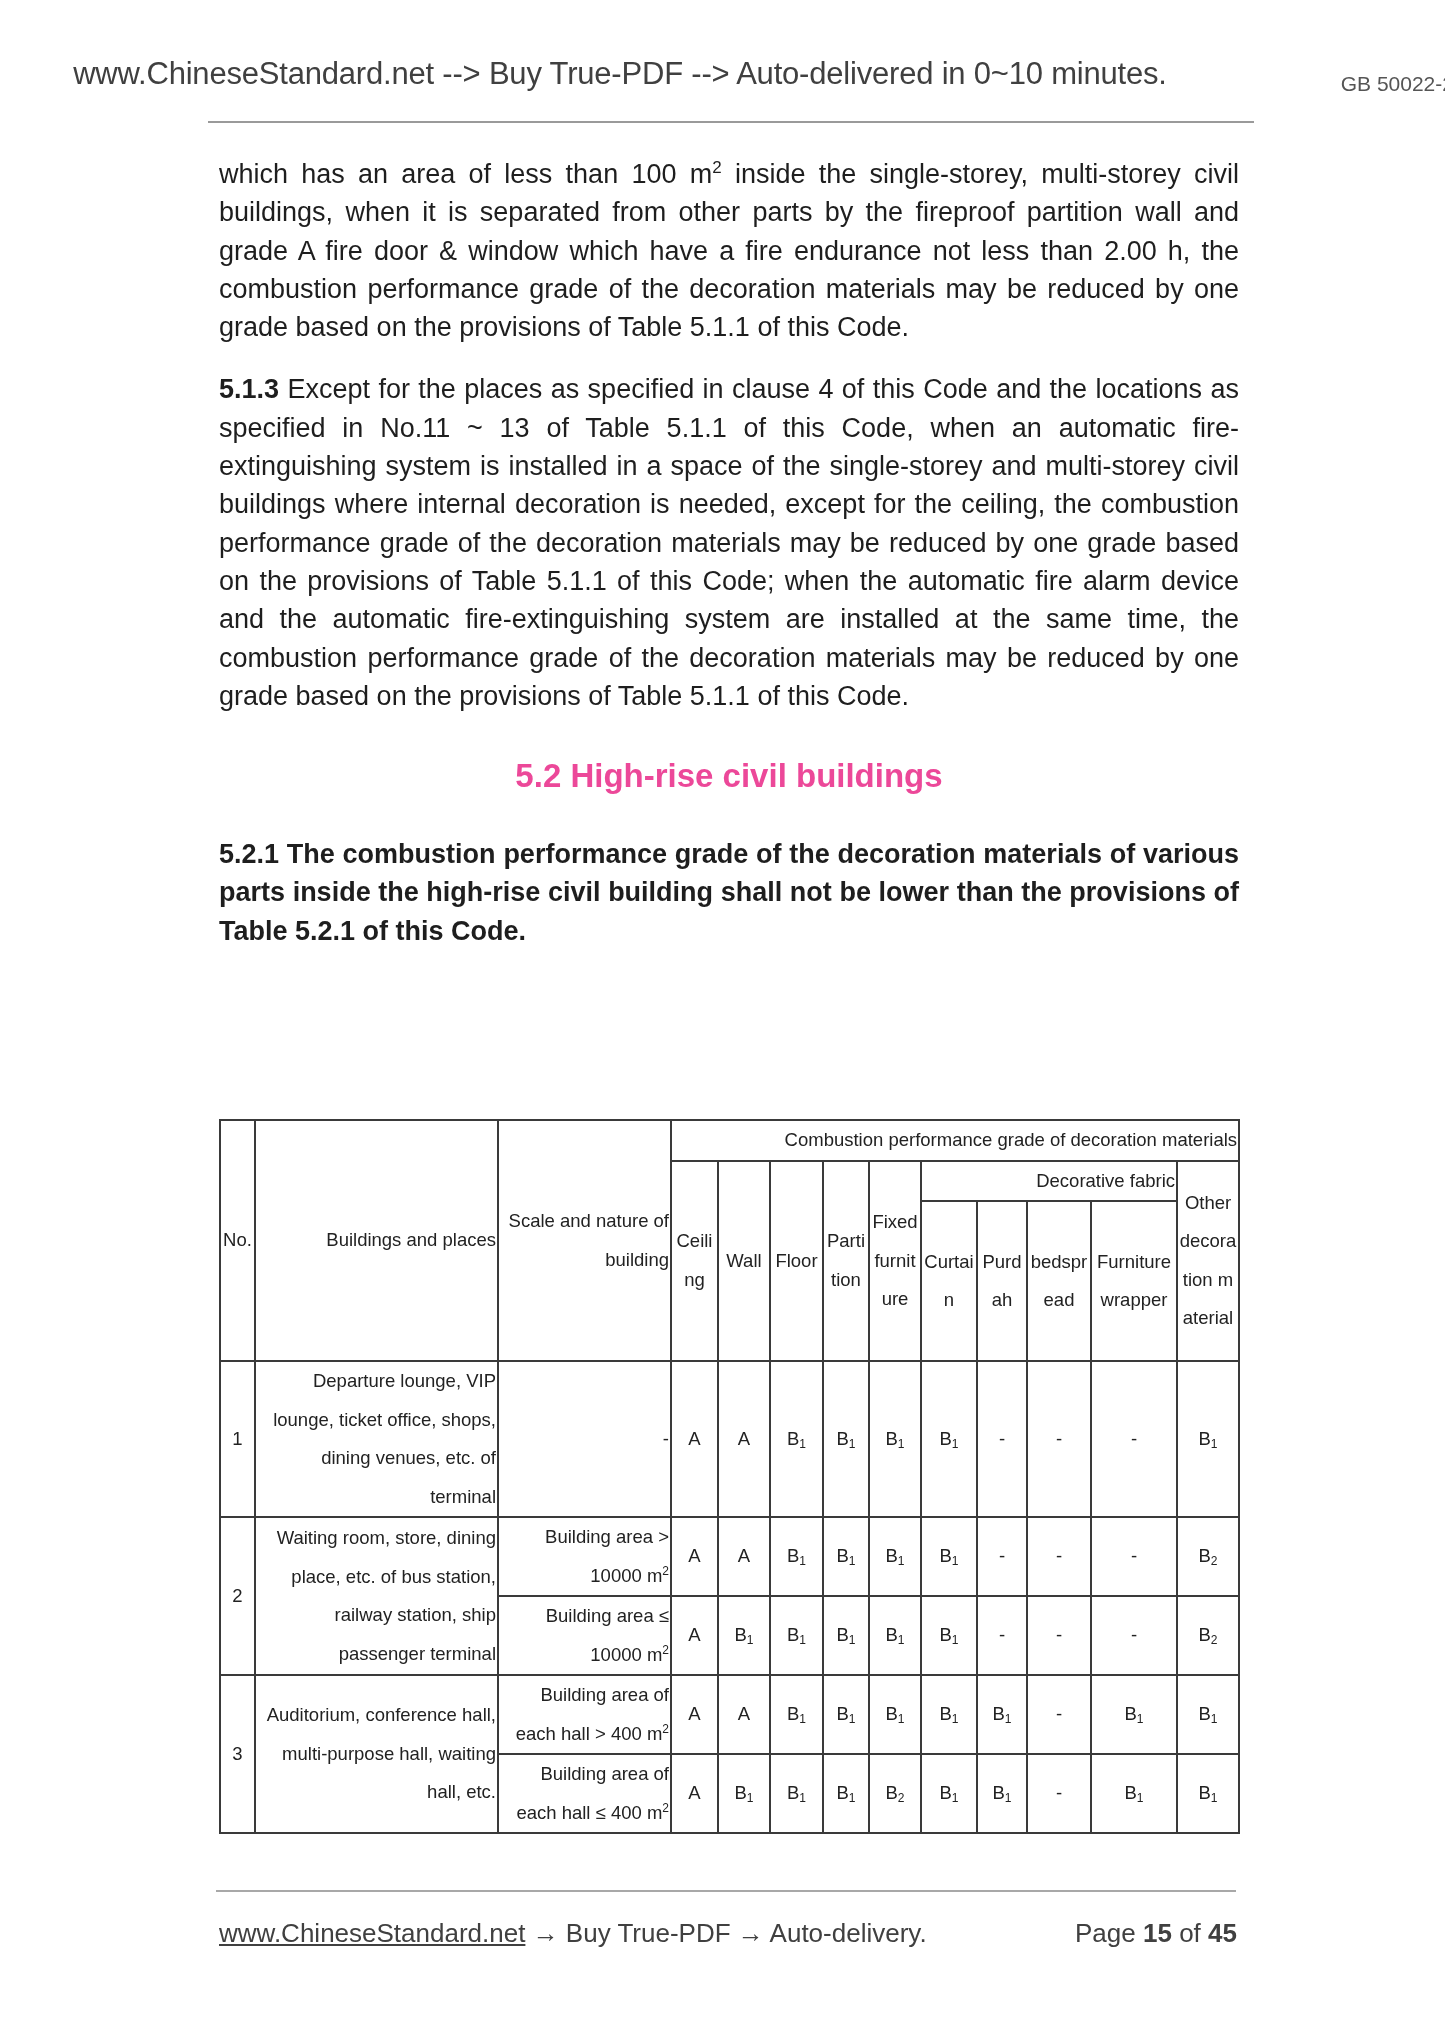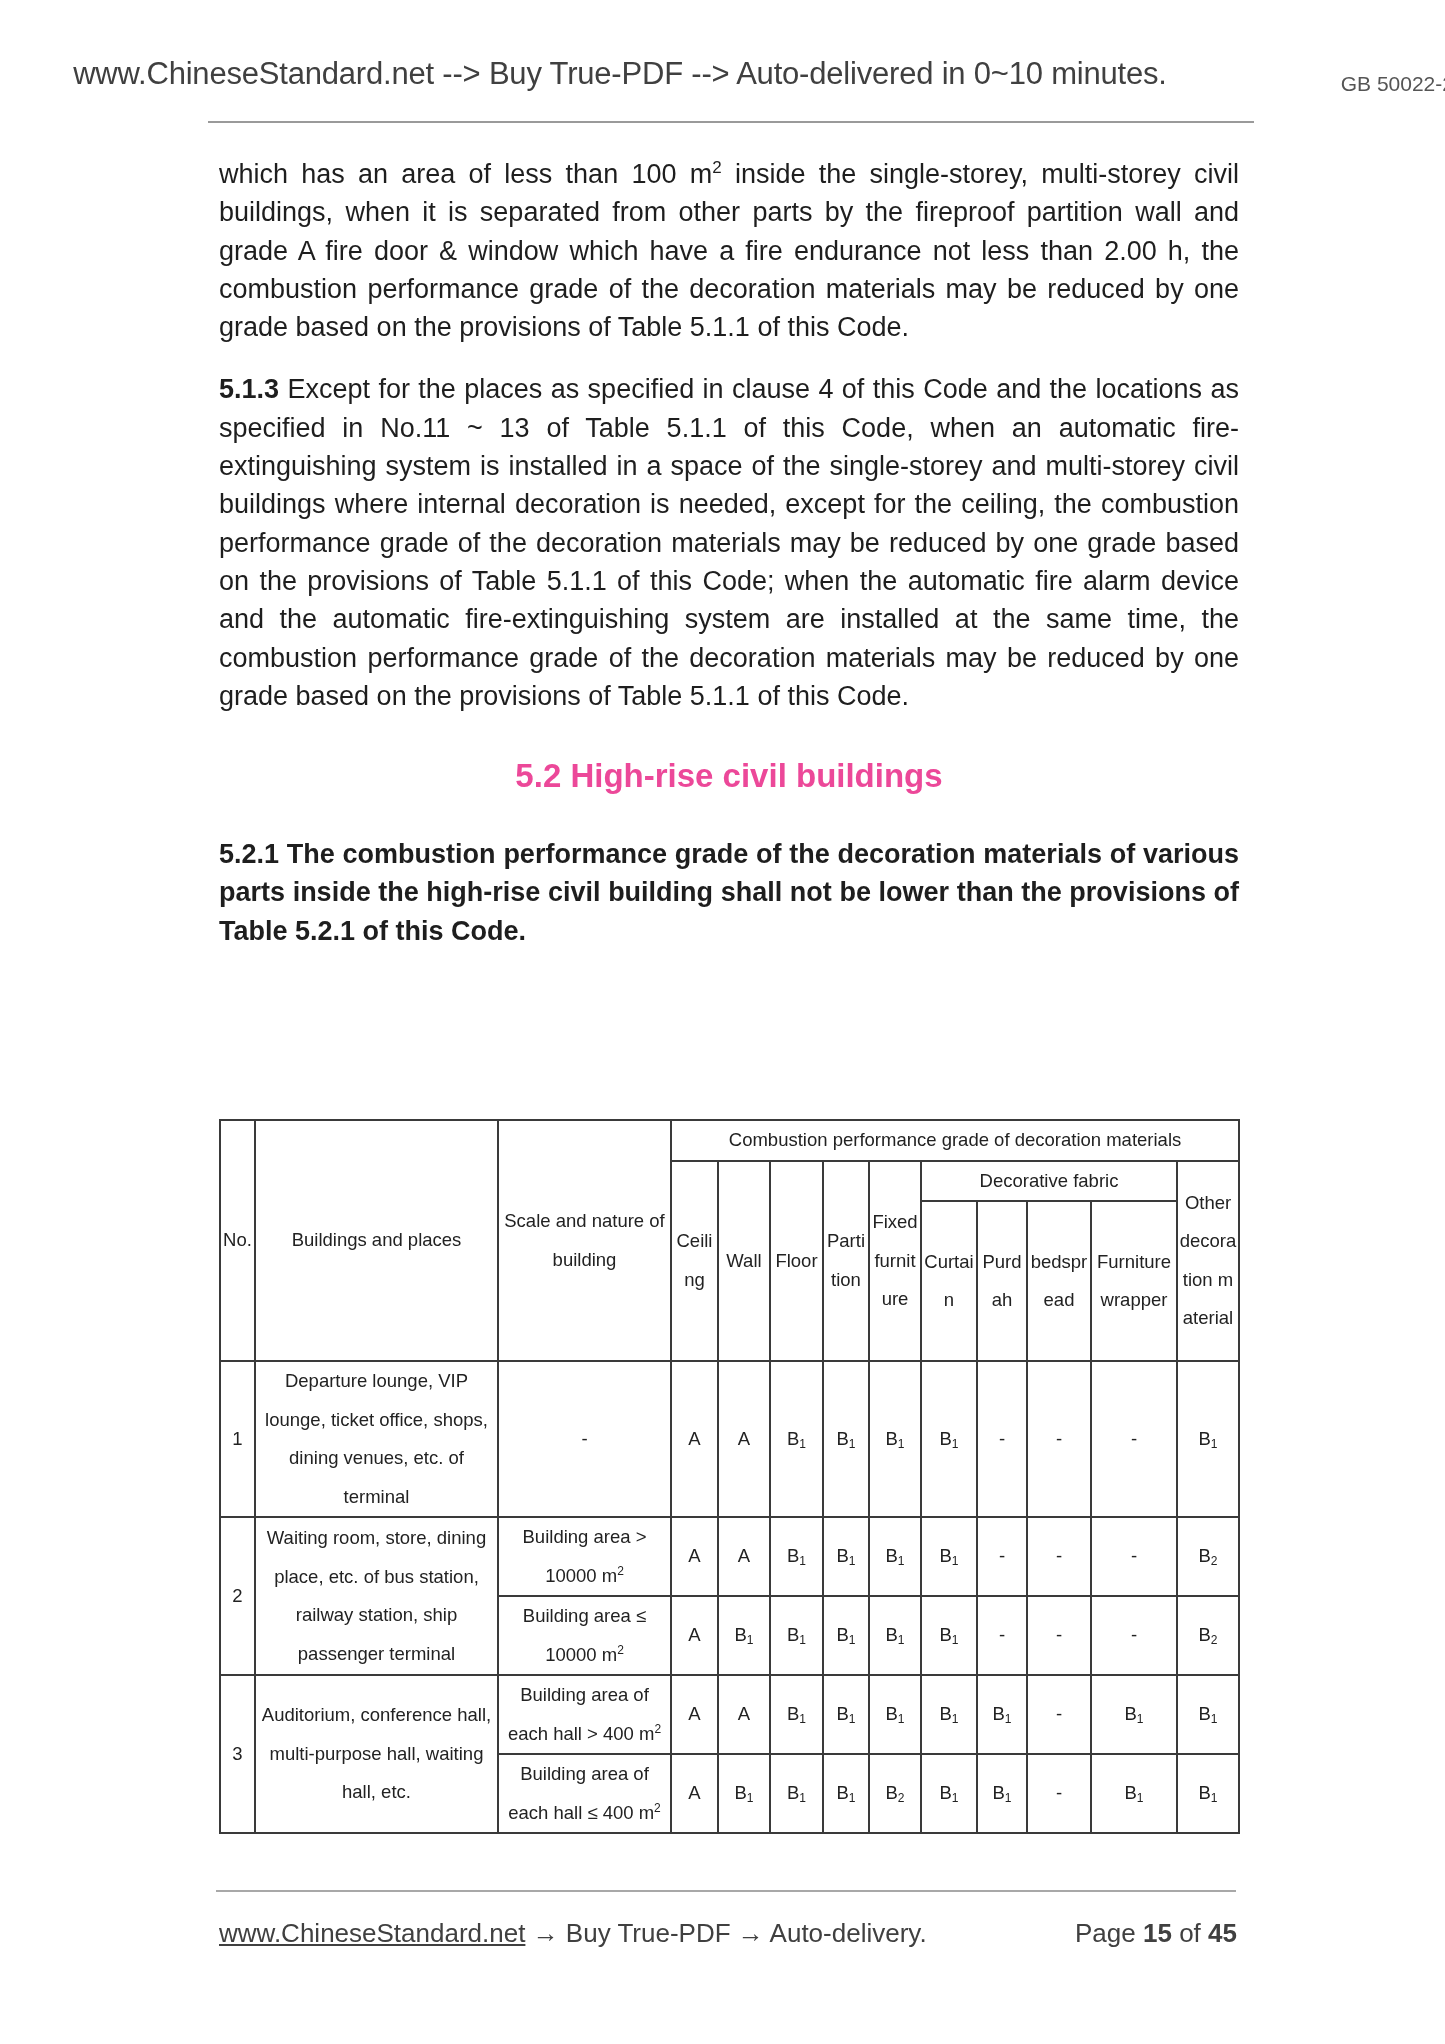--- a/index.html
+++ b/index.html
@@ -20,21 +20,21 @@
   .para b { font-weight: bold; }
   .section-title { font-size: 33px; font-weight: bold; text-align: center; margin: 42px 0 40px 0; color: #ec4899; }
   .bold-para { font-weight: bold; }
   .table-caption { font-size: 28px; font-weight: bold; text-align: center; line-height: 38px; margin: 26px 0 0 0; color: #1e1e1e; }
 
   
   table.grades { position: absolute; left: 219px; top: 1119px; width: 1019px; border-collapse: collapse;
                  table-layout: fixed; font-size: 18.5px; color: #222222; }
   table.grades td { border: 2px solid #3a3a3a; text-align: center; vertical-align: middle;
                     padding: 0 1px; line-height: 38.5px; word-break: break-all; }
-  table.grades td.wrap { word-break: normal; }
+  table.grades td.wrap { word-break: normal; text-align: right; }
   table.grades sub { font-size: 12px; vertical-align: -0.25em; line-height: 0; }
   table.grades sup { font-size: 12px; vertical-align: 0.55em; line-height: 0; }
 
   
   .footer-rule { position: absolute; left: 216px; width: 1020px; top: 1890px; height: 2px; background: #a8a8a8; }
   .footer { position: absolute; left: 219px; width: 1018px; top: 1918px; font-size: 26px; color: #404040; }
   .footer a { color: #404040; text-decoration: underline; }
   .footer .page { position: absolute; right: 0; top: 0; }
   .footer .page b { font-weight: bold; }
 </style>

